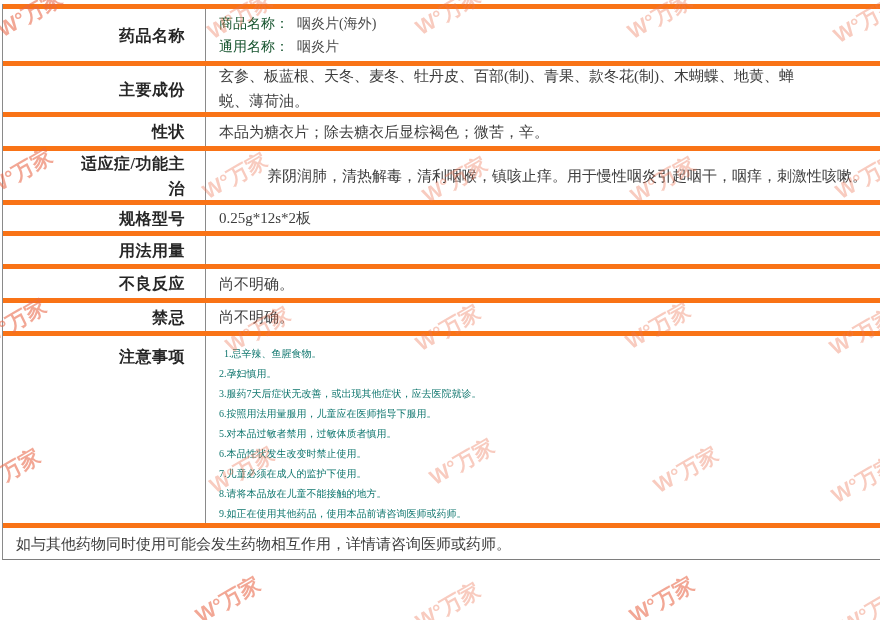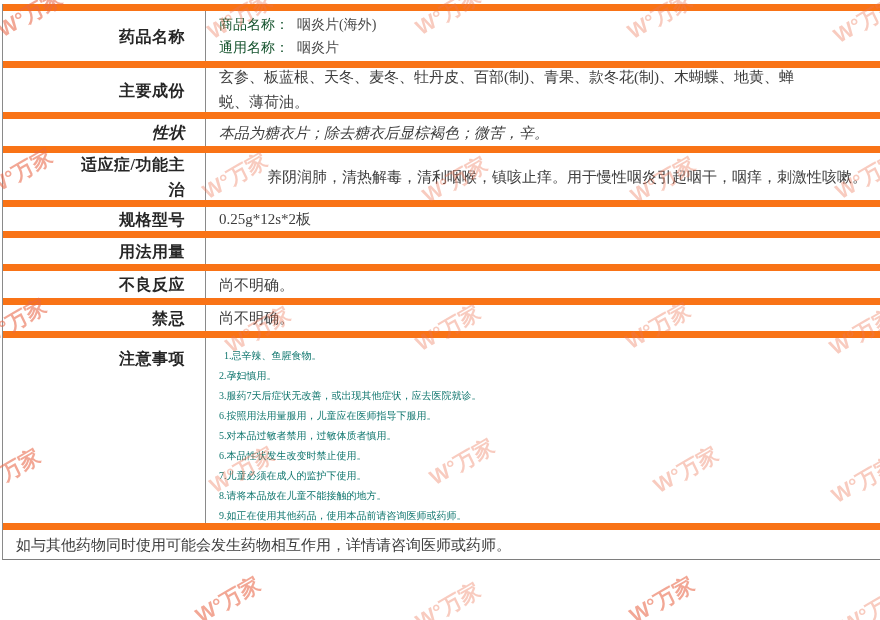--- a/index.html
+++ b/index.html
@@ -9,24 +9,24 @@
     width:880px; height:620px;
     background:#ffffff;
     overflow:hidden;
     font-family:"Liberation Serif","DejaVu Serif",serif;
   }
   .drug-table {
     position:absolute; left:2px; top:4px; right:0;
     border-bottom:1px solid #7e7e7e;
     border-left:1px solid #8a8a8a;
   }
-  .row { display:flex; border-top:7px solid #f97316; }
+  .row { display:flex; border-top:5px solid #f97316; }
   .r1 { height:57px; }
   .r2 { height:51px; }
-  .r3 { height:34px;font-style:italic; }
+  .r3 { height:34px; }
   .r4 { height:54px;gap:48px; }
   .r5 { height:31px; }
   .r6 { height:33px; }
   .r7 { height:34px; }
   .r8 { height:33px; }
   .r9 { height:192px; }
   .r10 { height:36px; }
   .label-cell {
     width:203px; flex:0 0 203px;
     border-right:1px solid #8a8a8a;

